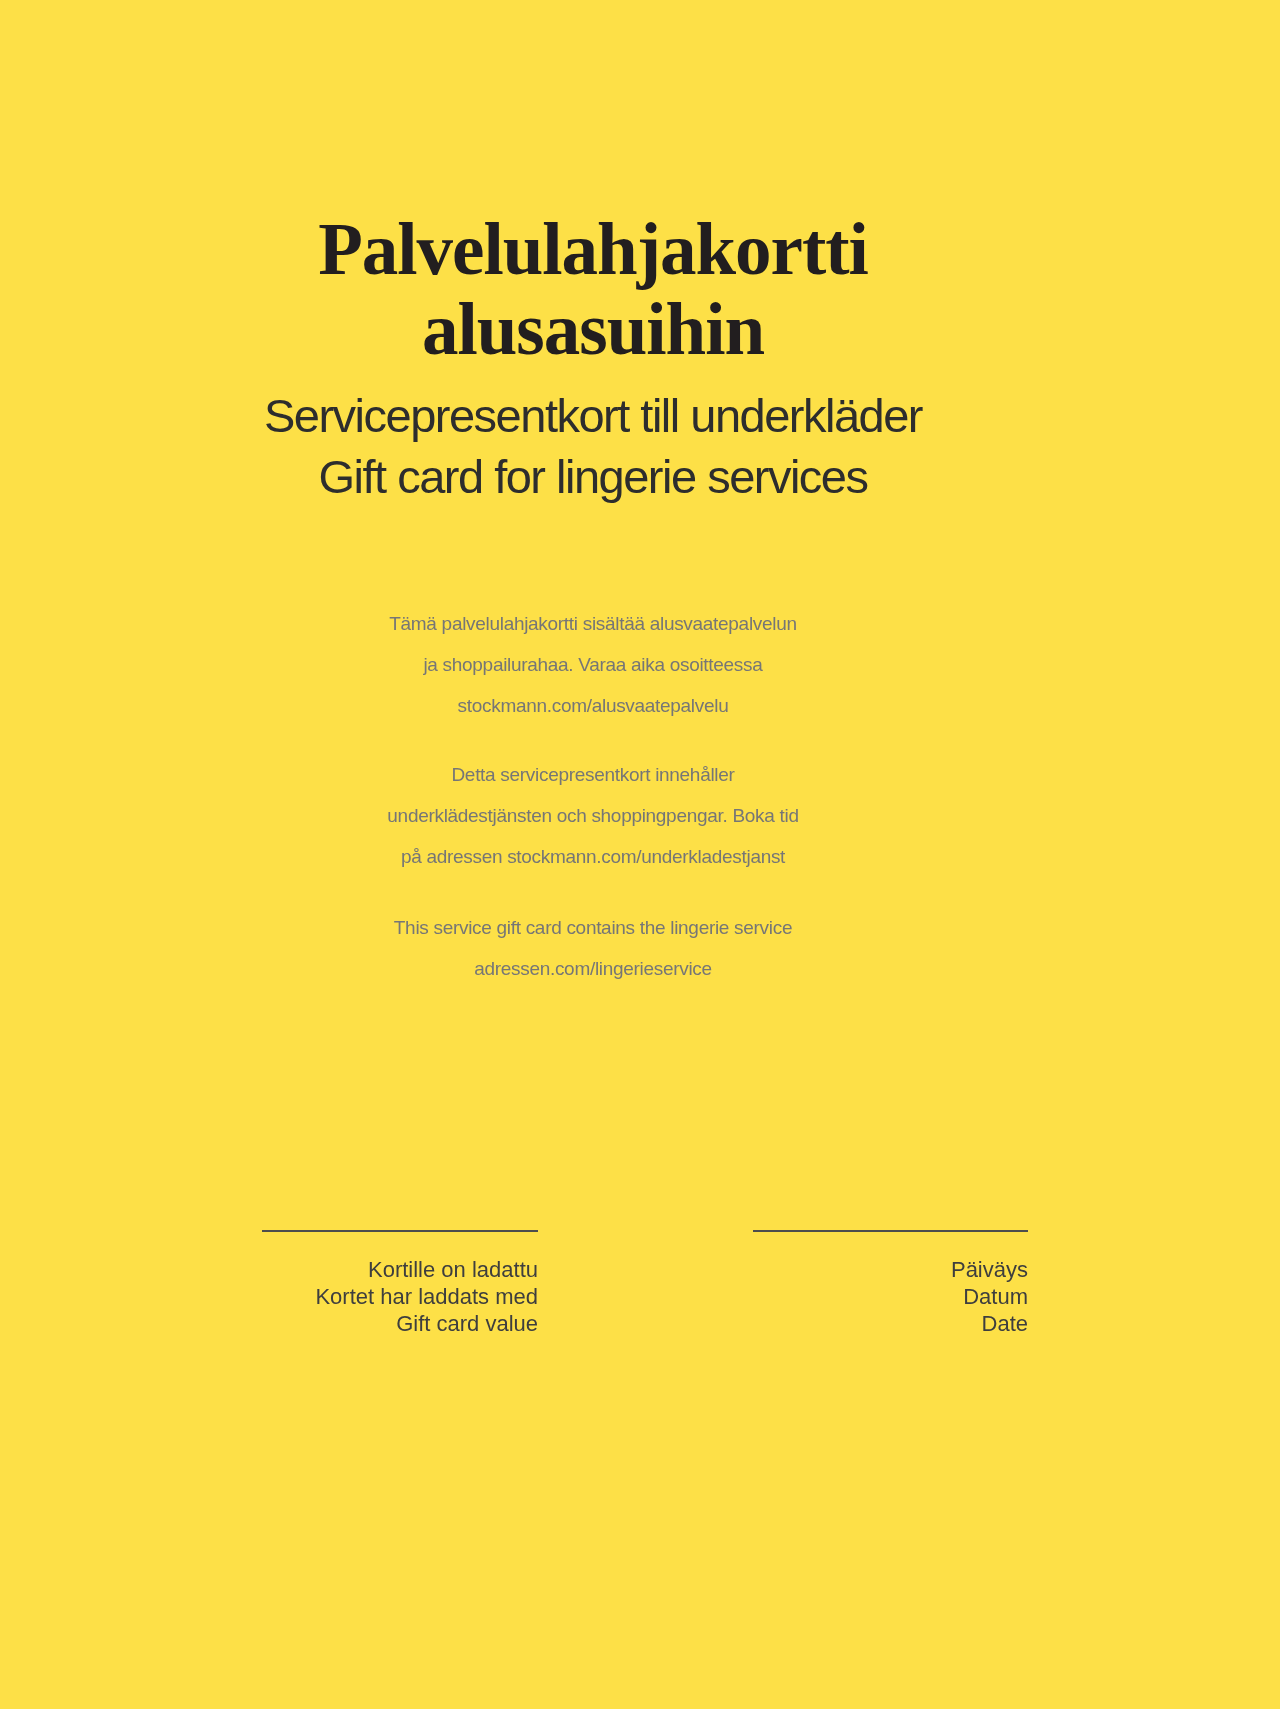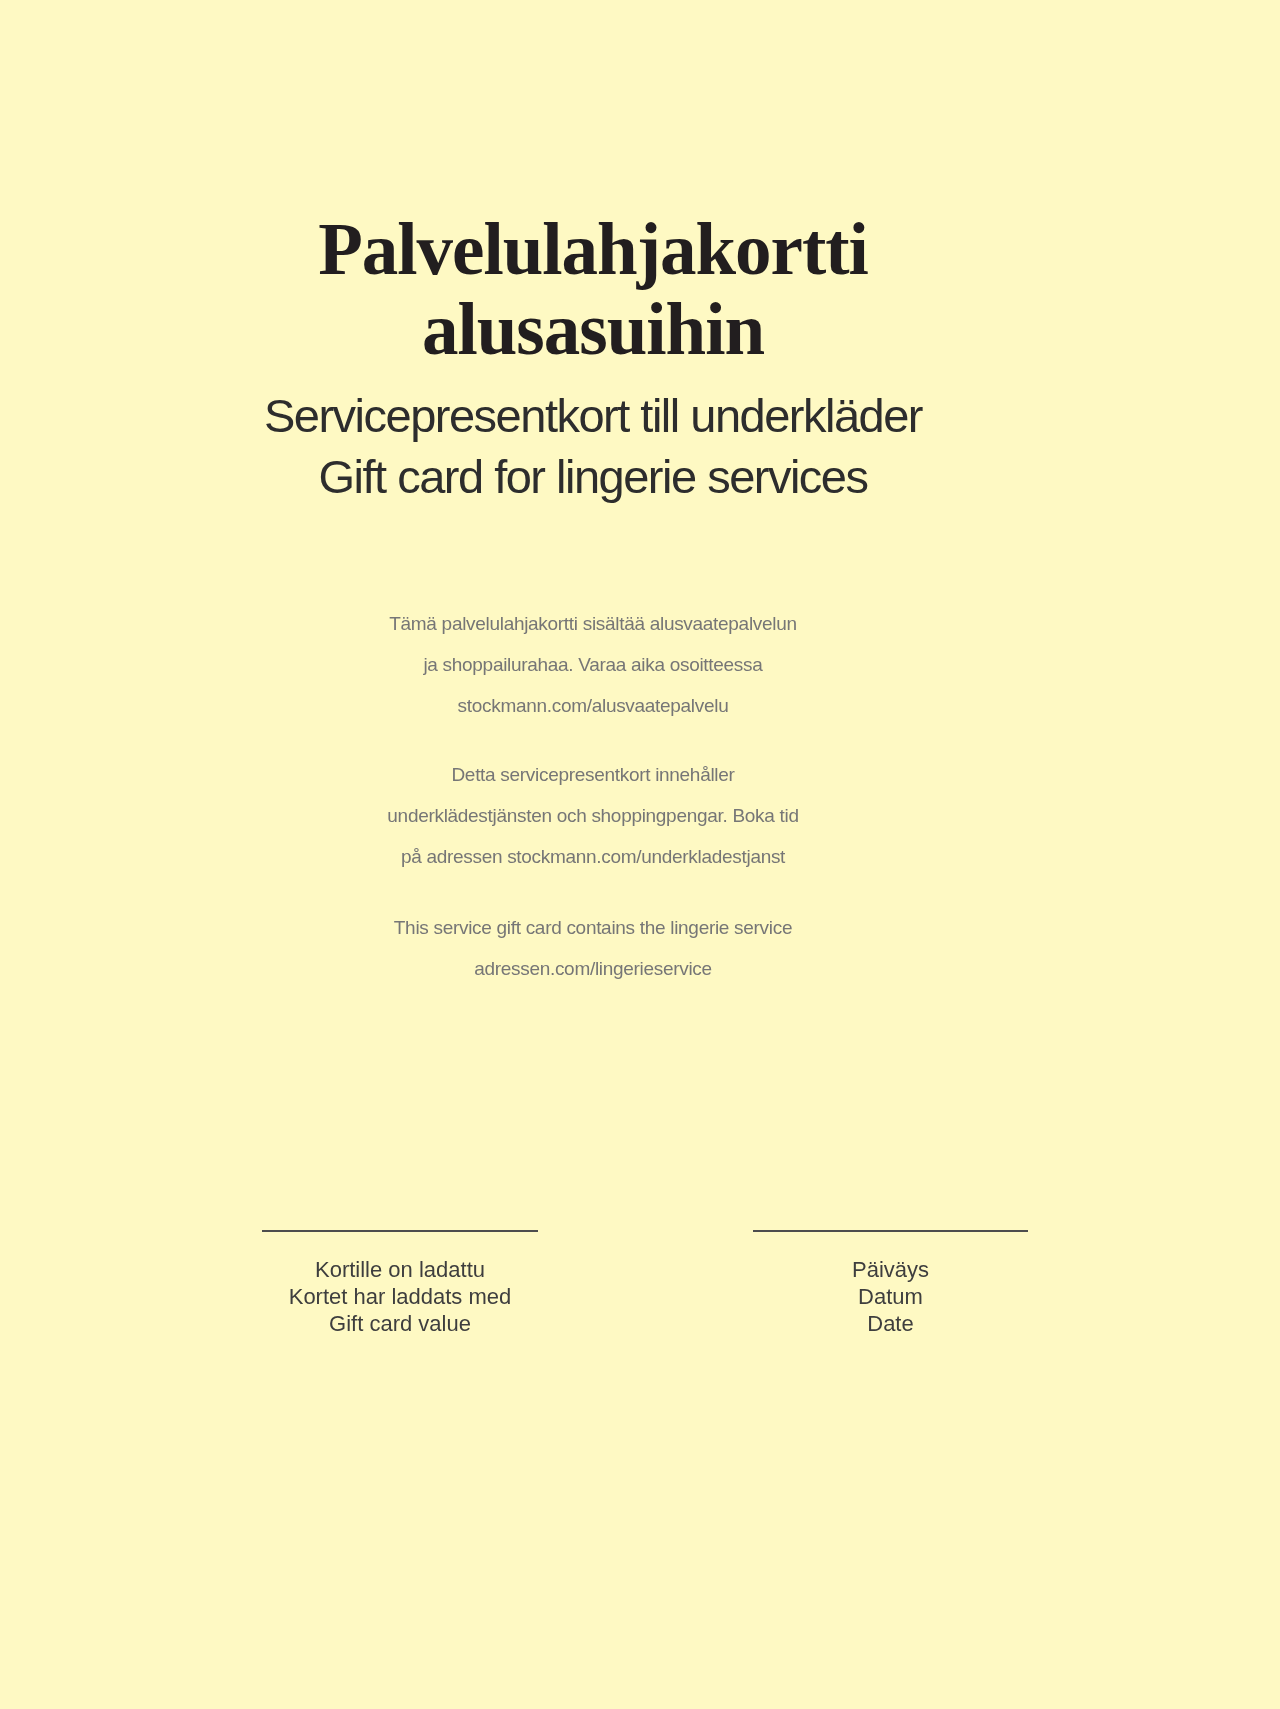--- a/index.html
+++ b/index.html
@@ -1,21 +1,21 @@
 <!DOCTYPE html>
 <html><head>
 <meta charset="utf-8">
 <style>
   * { margin: 0; padding: 0; box-sizing: border-box; }
   html, body { background: #ffffff; }
   .page {
     position: relative;
     width: 1280px;
     height: 1709px;
-    background: #fef9c3;
+    background: #fde047;
     overflow: hidden;
     font-family: "Liberation Sans", sans-serif;
   }
   .content {
     position: absolute;
     top: 0;
     left: 0;
     width: 1186px;
     text-align: center;
   }
@@ -46,21 +46,21 @@
     color: #767676;
   }
   .para-fi { margin-top: 96px; }
   .para-sv { margin-top: 28px; }
   .para-en { margin-top: 30px; }
   .sig {
     position: absolute;
     top: 1230px;
     border-top: 2px solid #4d4d4d;
     padding-top: 24px;
-    text-align: center;
+    text-align: right;
   }
   .sig-value { left: 262px; width: 276px; }
   .sig-date  { left: 753px; width: 275px; }
   .sig-label-line {
     font-size: 22px;
     line-height: 27px;
     color: #3e3e3e;
   }
 </style>
 </head>

